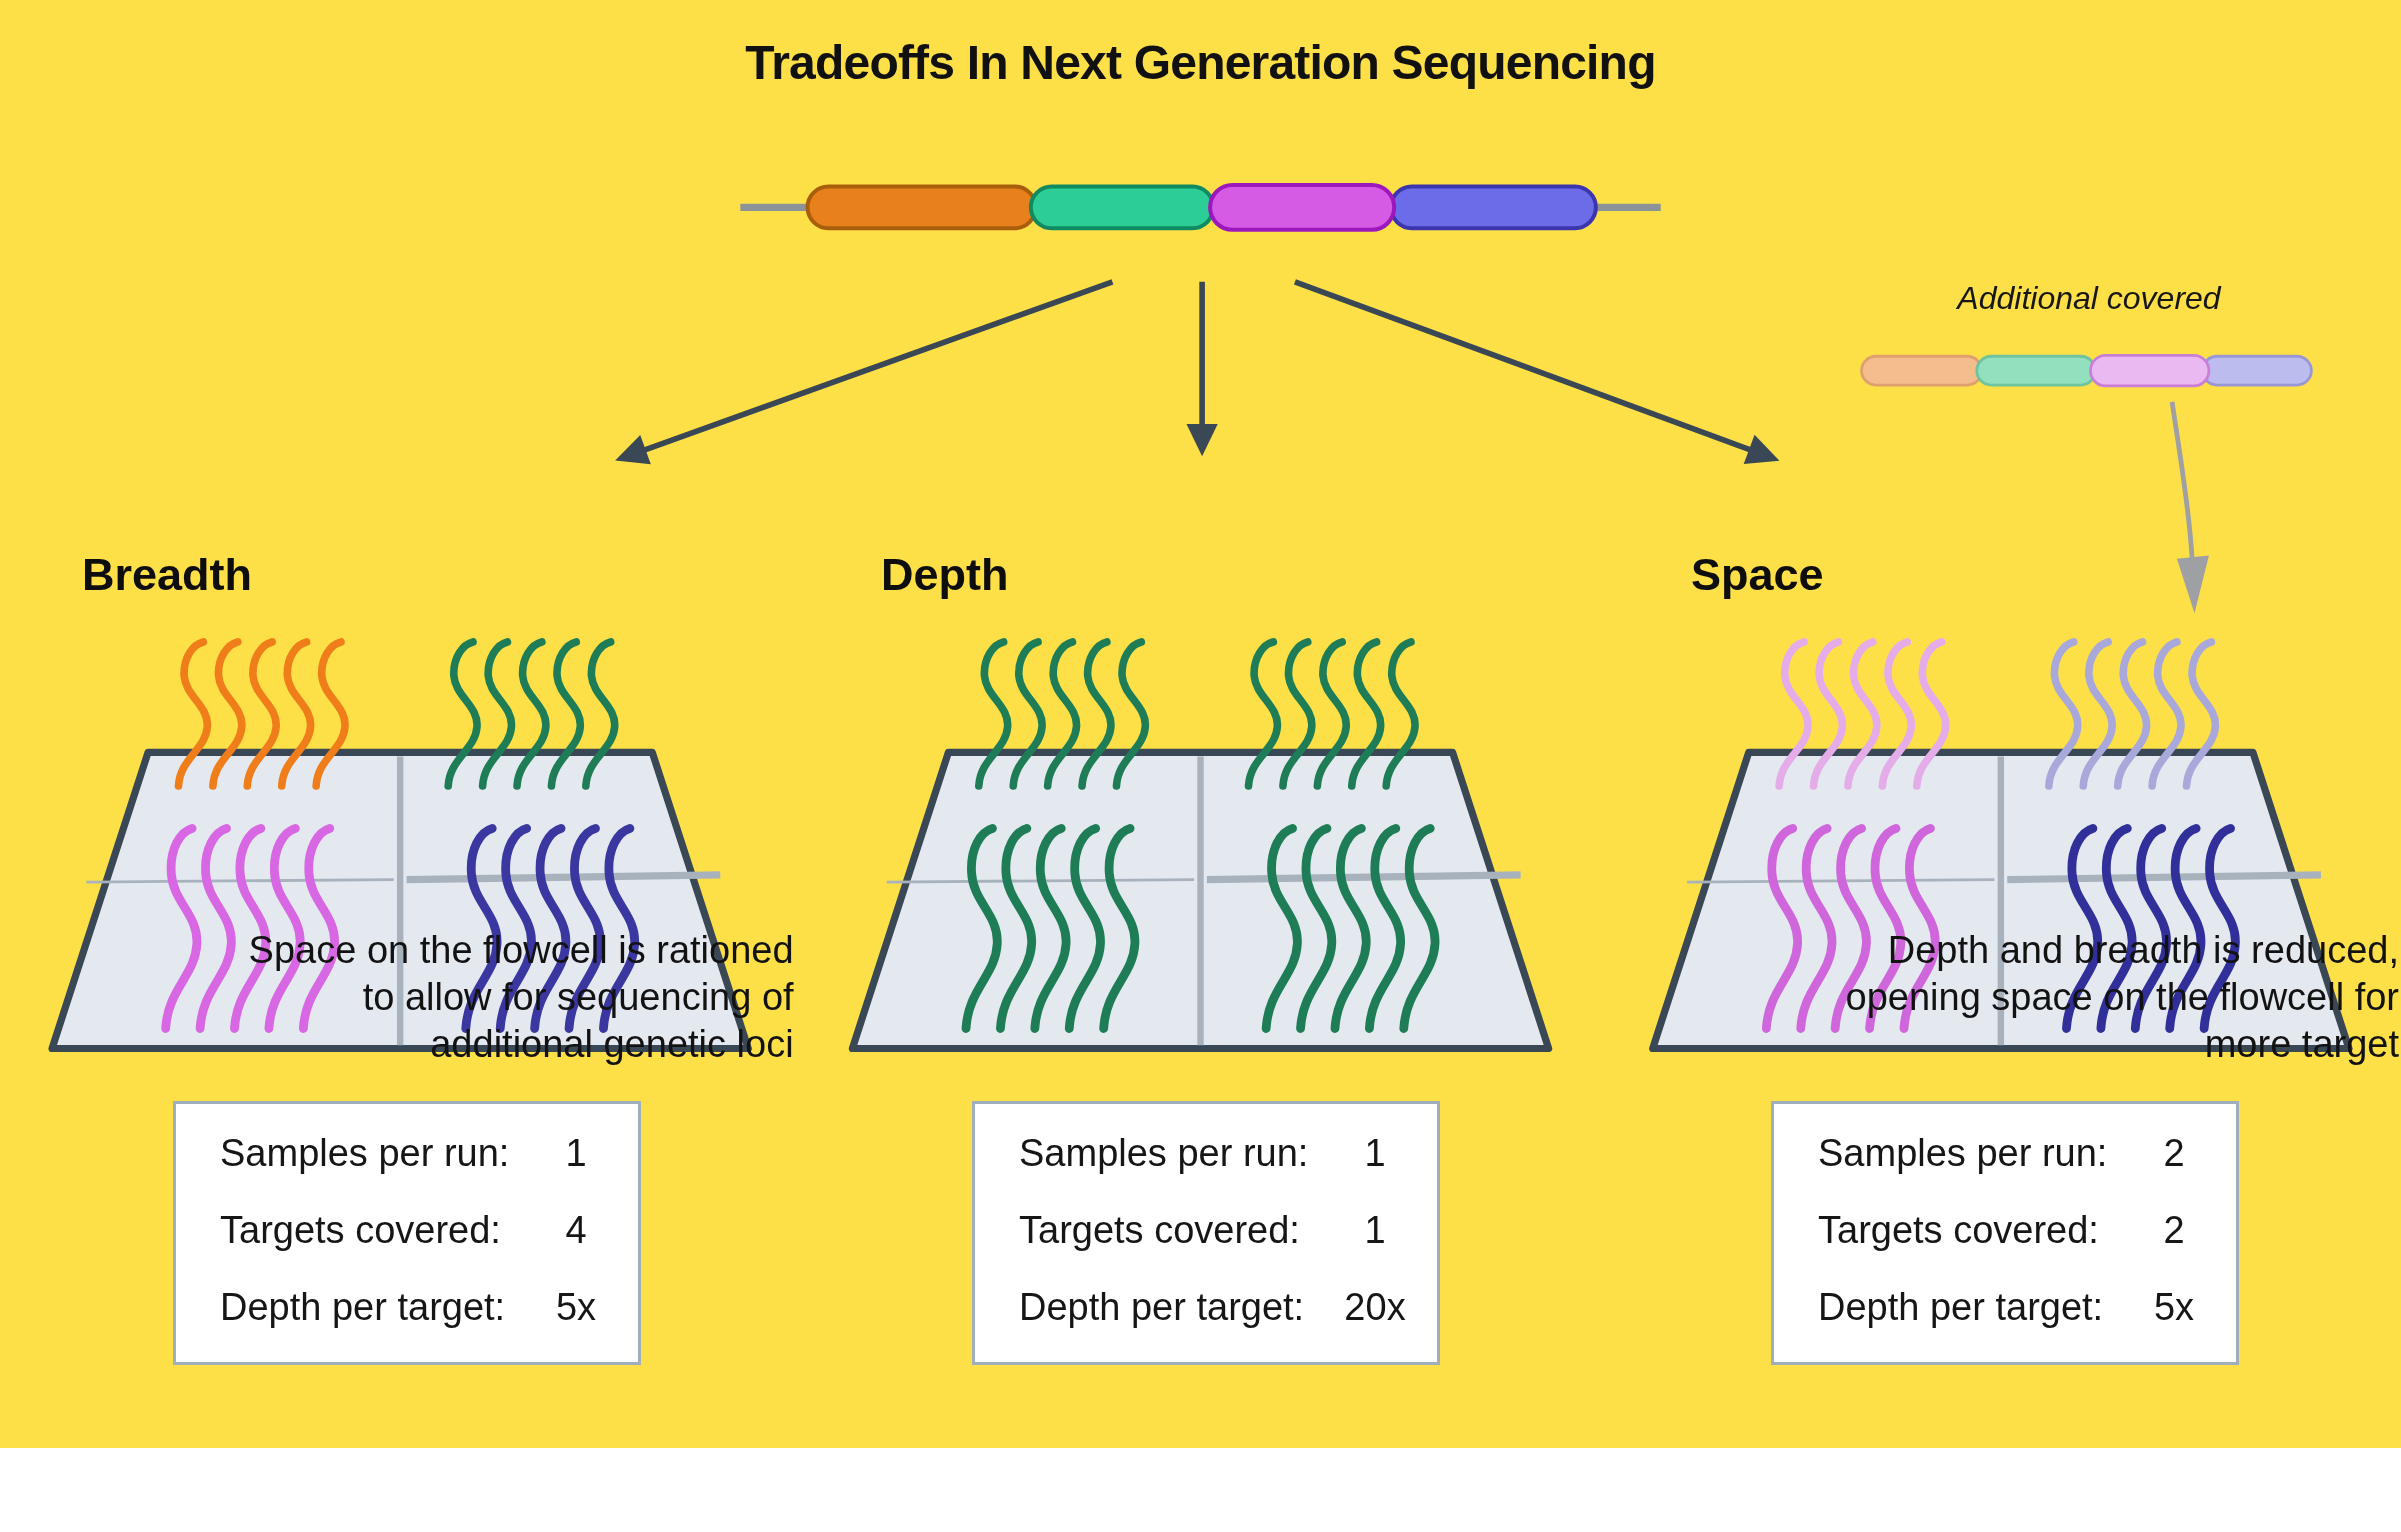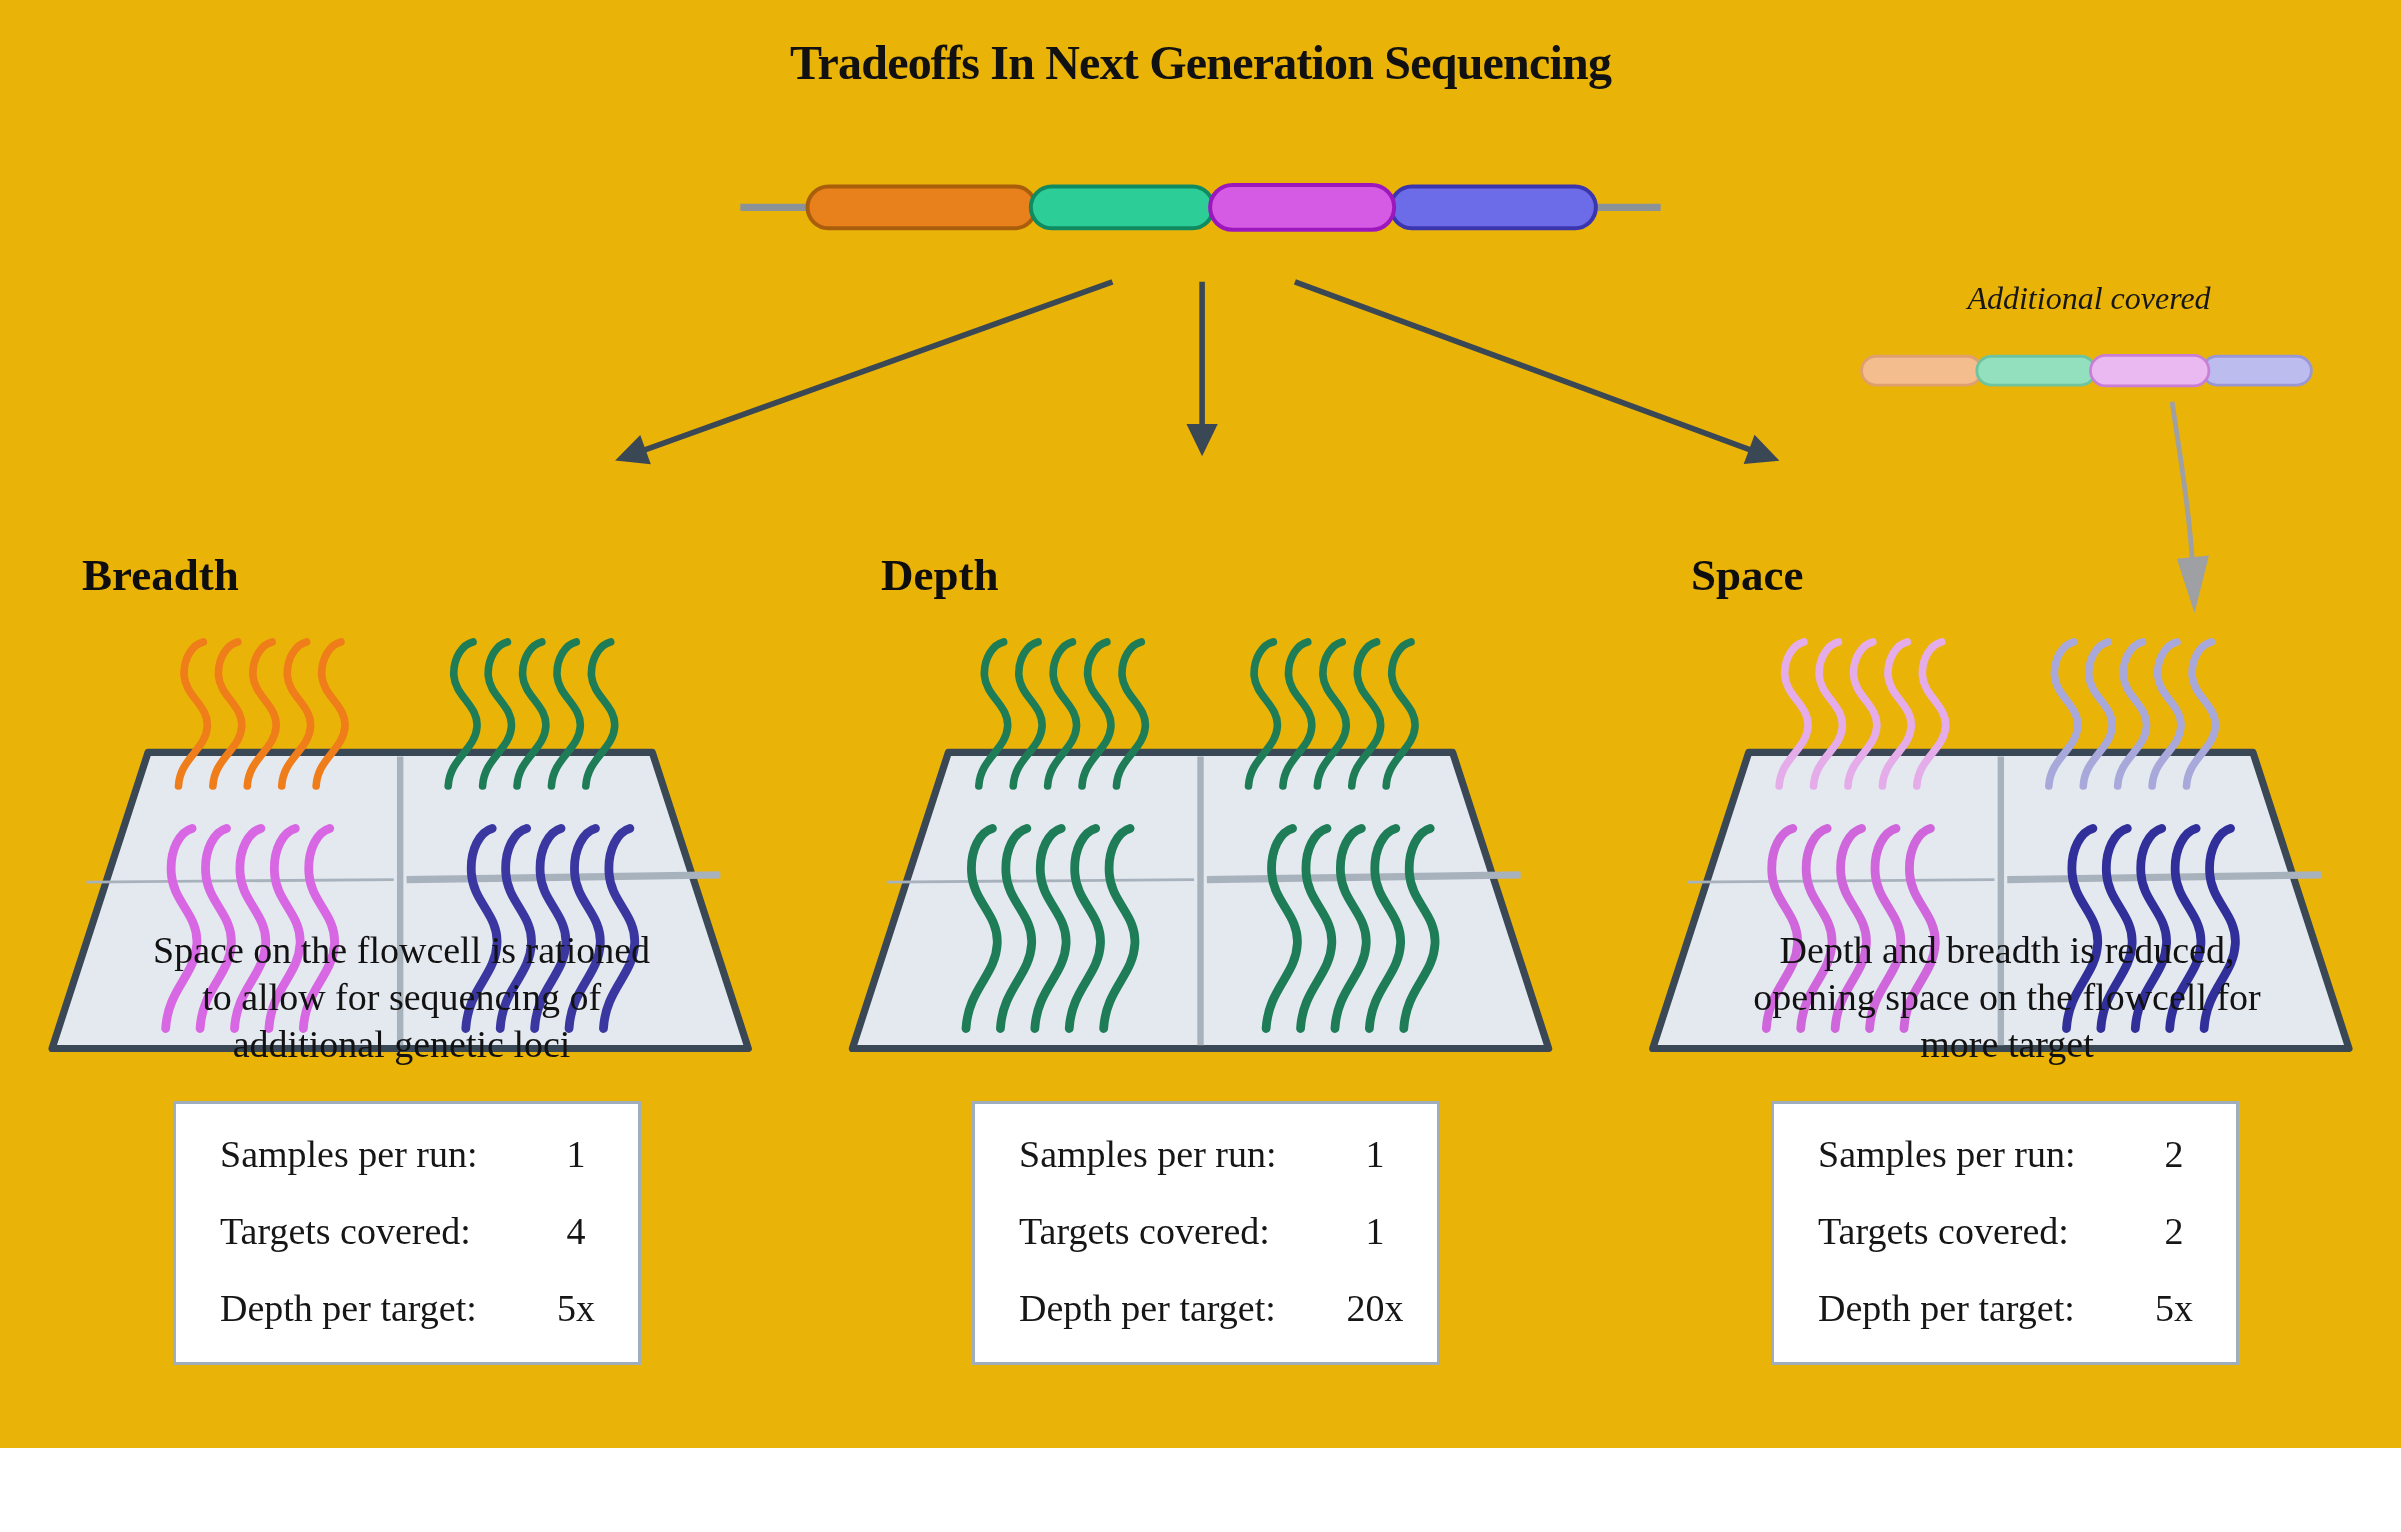--- a/index.html
+++ b/index.html
@@ -1,37 +1,37 @@
 <!DOCTYPE html>
 <html style="font-size:12.8px"><head>
 <meta charset="utf-8">
 <style>
   html,body{margin:0;padding:0;background:#ffffff;}
   .canvas{
-    position:relative;width:2401px;height:1448px;background:#eab308;overflow:hidden;
-    font-family:Liberation Serif, serif;color:#161616;
+    position:relative;width:2401px;height:1448px;background:#fde047;overflow:hidden;
+    font-family:Liberation Sans, sans-serif;color:#161616;
   }
   .layer-svg{position:absolute;left:0;top:0;}
   .title{
     position:absolute;left:0;top:35px;width:2401px;text-align:center;
     font-size:48px;font-weight:700;letter-spacing:-0.8px;color:#111;
   }
   .additional-label{
     position:absolute;left:1865px;top:280px;width:448px;text-align:center;
     font-size:32px;font-style:italic;font-weight:500;color:#171717;
   }
   .col-label{
     position:absolute;top:549px;width:640px;
     font-size:45px;font-weight:700;color:#0e0e0e;
   }
   .col-label.c0{left:82px;}
   .col-label.c1{left:881px;}
   .col-label.c2{left:1691px;}
   .col-desc{
-    position:absolute;top:927px;width:784px;text-align:center;
+    position:absolute;top:927px;width:784px;text-align:right;
     font-size:38px;line-height:47px;white-space:pre-wrap;color:#121212;
   }
   .col-desc.c0{left:9.6px;}
   .col-desc.c1{left:808px;}
   .col-desc.c2{left:1615px;}
   .stat-box{
     position:absolute;top:1101px;width:468px;height:264px;box-sizing:border-box;
     border:3.2px solid #9FAEBD;background:#ffffff;padding-top:11.2px;
   }
   .stat-box.c0{left:173px;}

